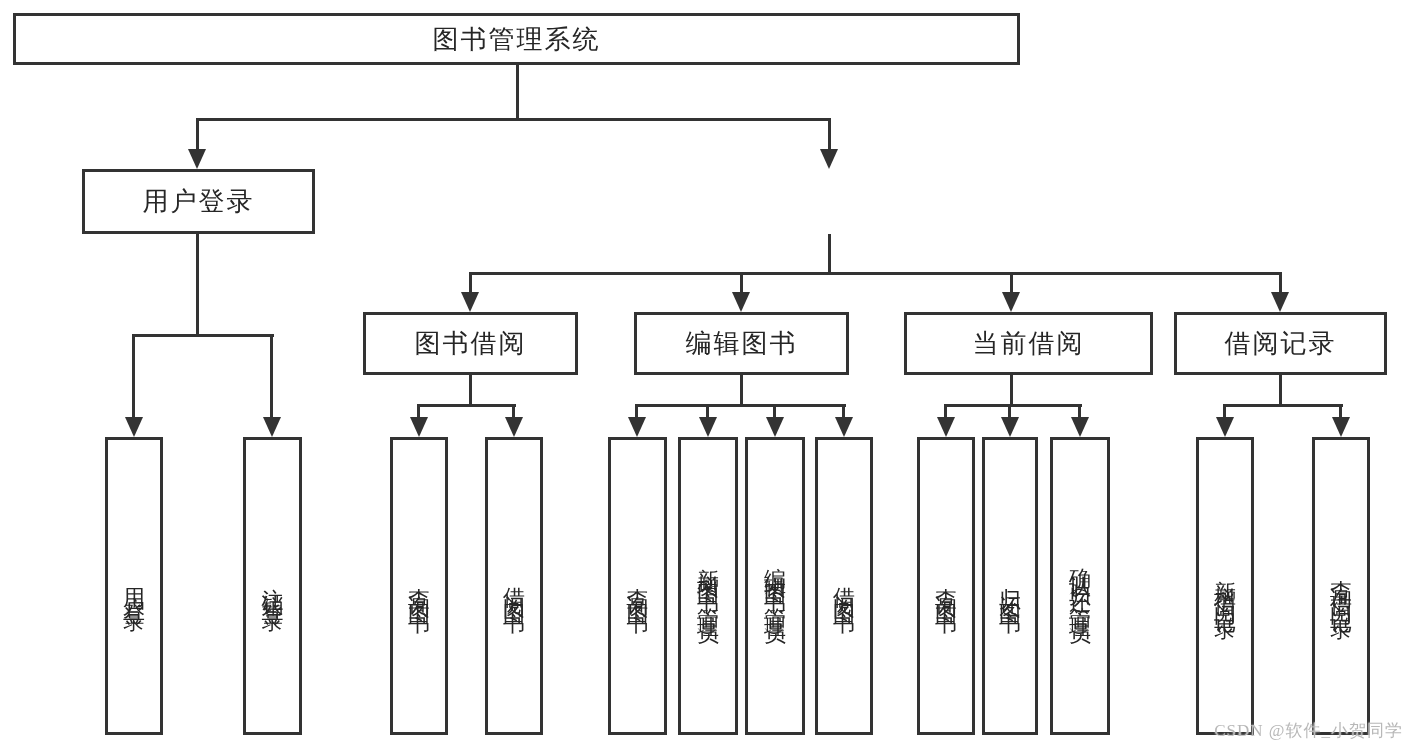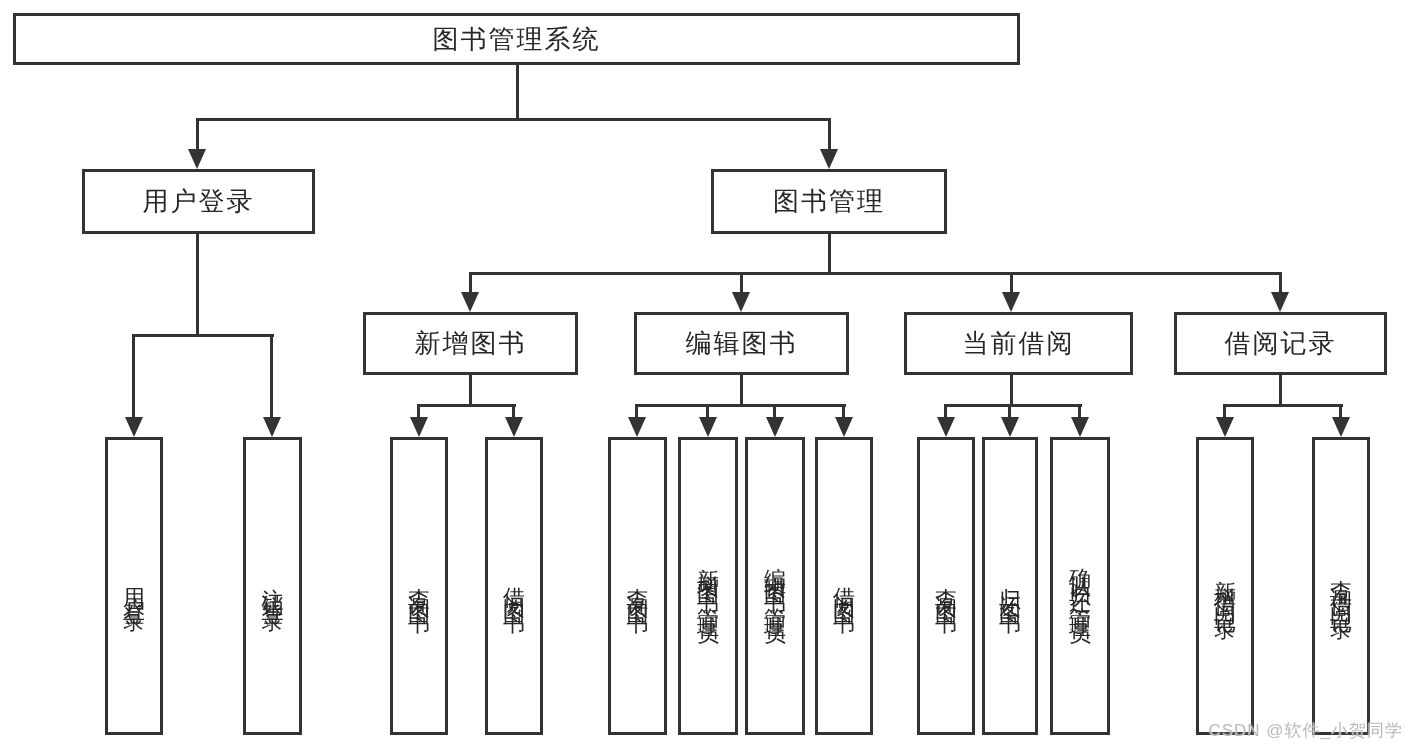--- a/index.html
+++ b/index.html
@@ -6,21 +6,21 @@
     --line:#333333;
     --text:#262626;
     --watermark:#b8b8b8;
     --bg:#ffffff;
   }
   html,body{margin:0;padding:0;background:var(--bg);}
   .stage{
     position:relative;
     width:1405px;height:747px;
     background:var(--bg);
-    font-family:Liberation Sans, sans-serif;
+    font-family:Liberation Serif, serif;
     overflow:hidden;
   }
   .box{
     position:absolute;
     box-sizing:border-box;
     border:3px solid var(--line);
     background:#fff;
     display:flex;align-items:center;justify-content:center;
     z-index:2;
   }
@@ -68,49 +68,46 @@
   <div class="vline" style="left:516px;top:65px;height:55px"></div>
   <div class="hline" style="left:197px;top:118px;width:634px"></div>
   <div class="vline" style="left:196px;top:118px;height:36px"></div>
   <div class="vline" style="left:828px;top:118px;height:36px"></div>
   <div class="arrow" style="left:188px;top:149px"></div>
   <div class="arrow" style="left:820px;top:149px"></div>
 
   <div class="box" style="left:82px;top:169px;width:233px;height:65px">
     <span class="lbl">用户登录</span>
   </div>
-  <div class="box" style="left:711px;top:169px;width:236px;height:65px">
-    <span class="lbl">图书管理</span>
-  </div>
 
   <div class="vline" style="left:196px;top:234px;height:103px"></div>
   <div class="hline" style="left:134px;top:334px;width:140px"></div>
   <div class="vline" style="left:132px;top:334px;height:88px"></div>
   <div class="vline" style="left:270px;top:334px;height:88px"></div>
   <div class="arrow" style="left:125px;top:417px"></div>
   <div class="arrow" style="left:263px;top:417px"></div>
 
   <div class="vline" style="left:828px;top:234px;height:41px"></div>
   <div class="hline" style="left:470px;top:272px;width:811px"></div>
   <div class="vline" style="left:469px;top:272px;height:24px"></div>
   <div class="vline" style="left:740px;top:272px;height:24px"></div>
   <div class="vline" style="left:1010px;top:272px;height:24px"></div>
   <div class="vline" style="left:1279px;top:272px;height:24px"></div>
   <div class="arrow" style="left:461px;top:292px"></div>
   <div class="arrow" style="left:732px;top:292px"></div>
   <div class="arrow" style="left:1002px;top:292px"></div>
   <div class="arrow" style="left:1271px;top:292px"></div>
 
   <div class="box" style="left:363px;top:312px;width:215px;height:63px">
-    <span class="lbl">新增图书</span>
+    <span class="lbl">图书借阅</span>
   </div>
   <div class="box" style="left:634px;top:312px;width:215px;height:63px">
     <span class="lbl">编辑图书</span>
   </div>
-  <div class="box" style="left:904px;top:312px;width:229px;height:63px">
+  <div class="box" style="left:904px;top:312px;width:249px;height:63px">
     <span class="lbl">当前借阅</span>
   </div>
   <div class="box" style="left:1174px;top:312px;width:213px;height:63px">
     <span class="lbl">借阅记录</span>
   </div>
 
   <div class="vline" style="left:469px;top:375px;height:32px"></div>
   <div class="hline" style="left:419px;top:404px;width:97px"></div>
   <div class="vline" style="left:417px;top:404px;height:18px"></div>
   <div class="vline" style="left:512px;top:404px;height:18px"></div>

